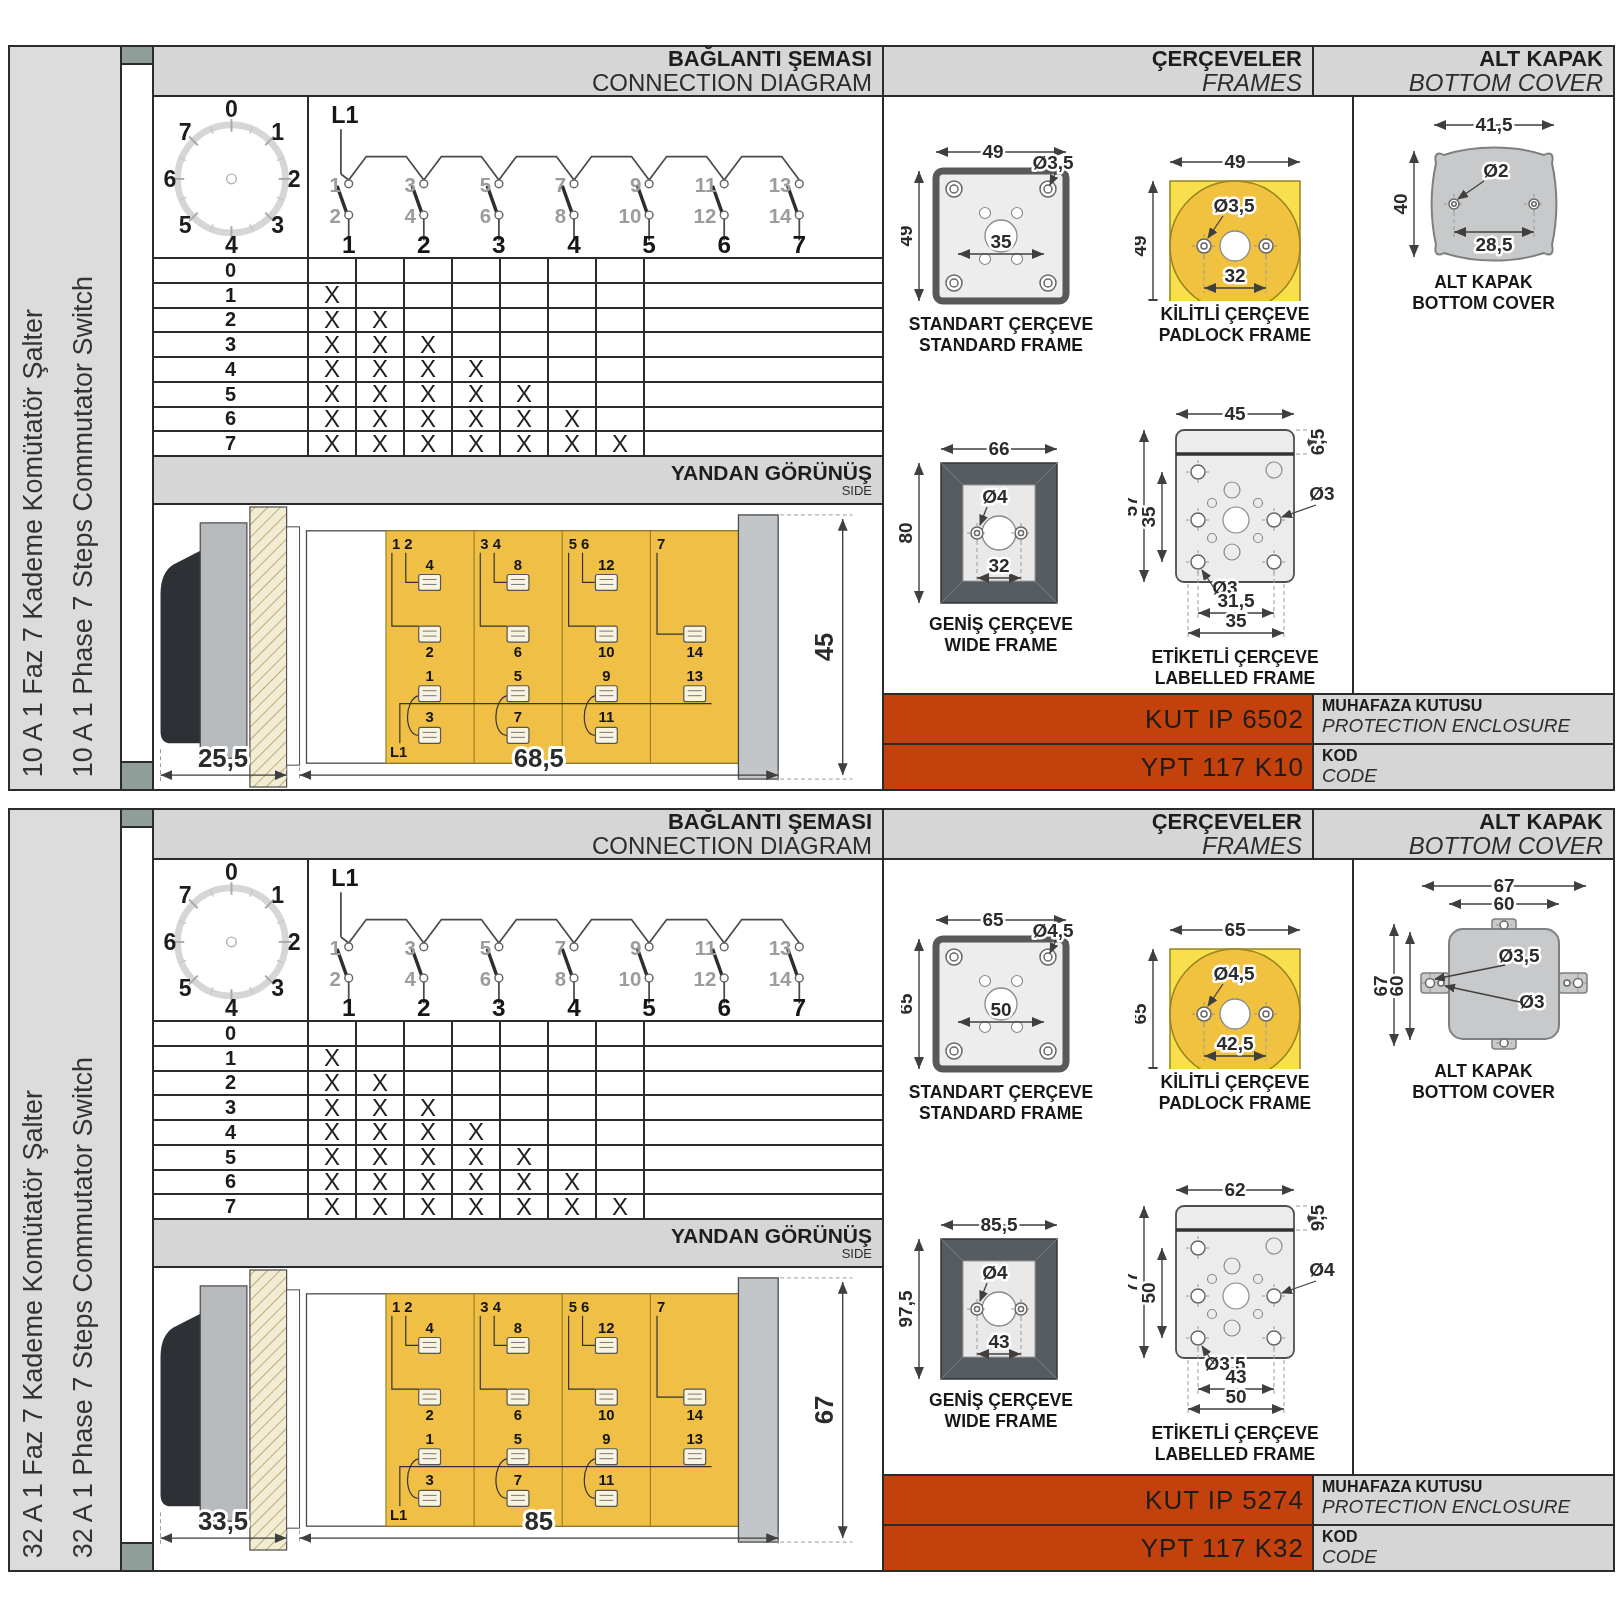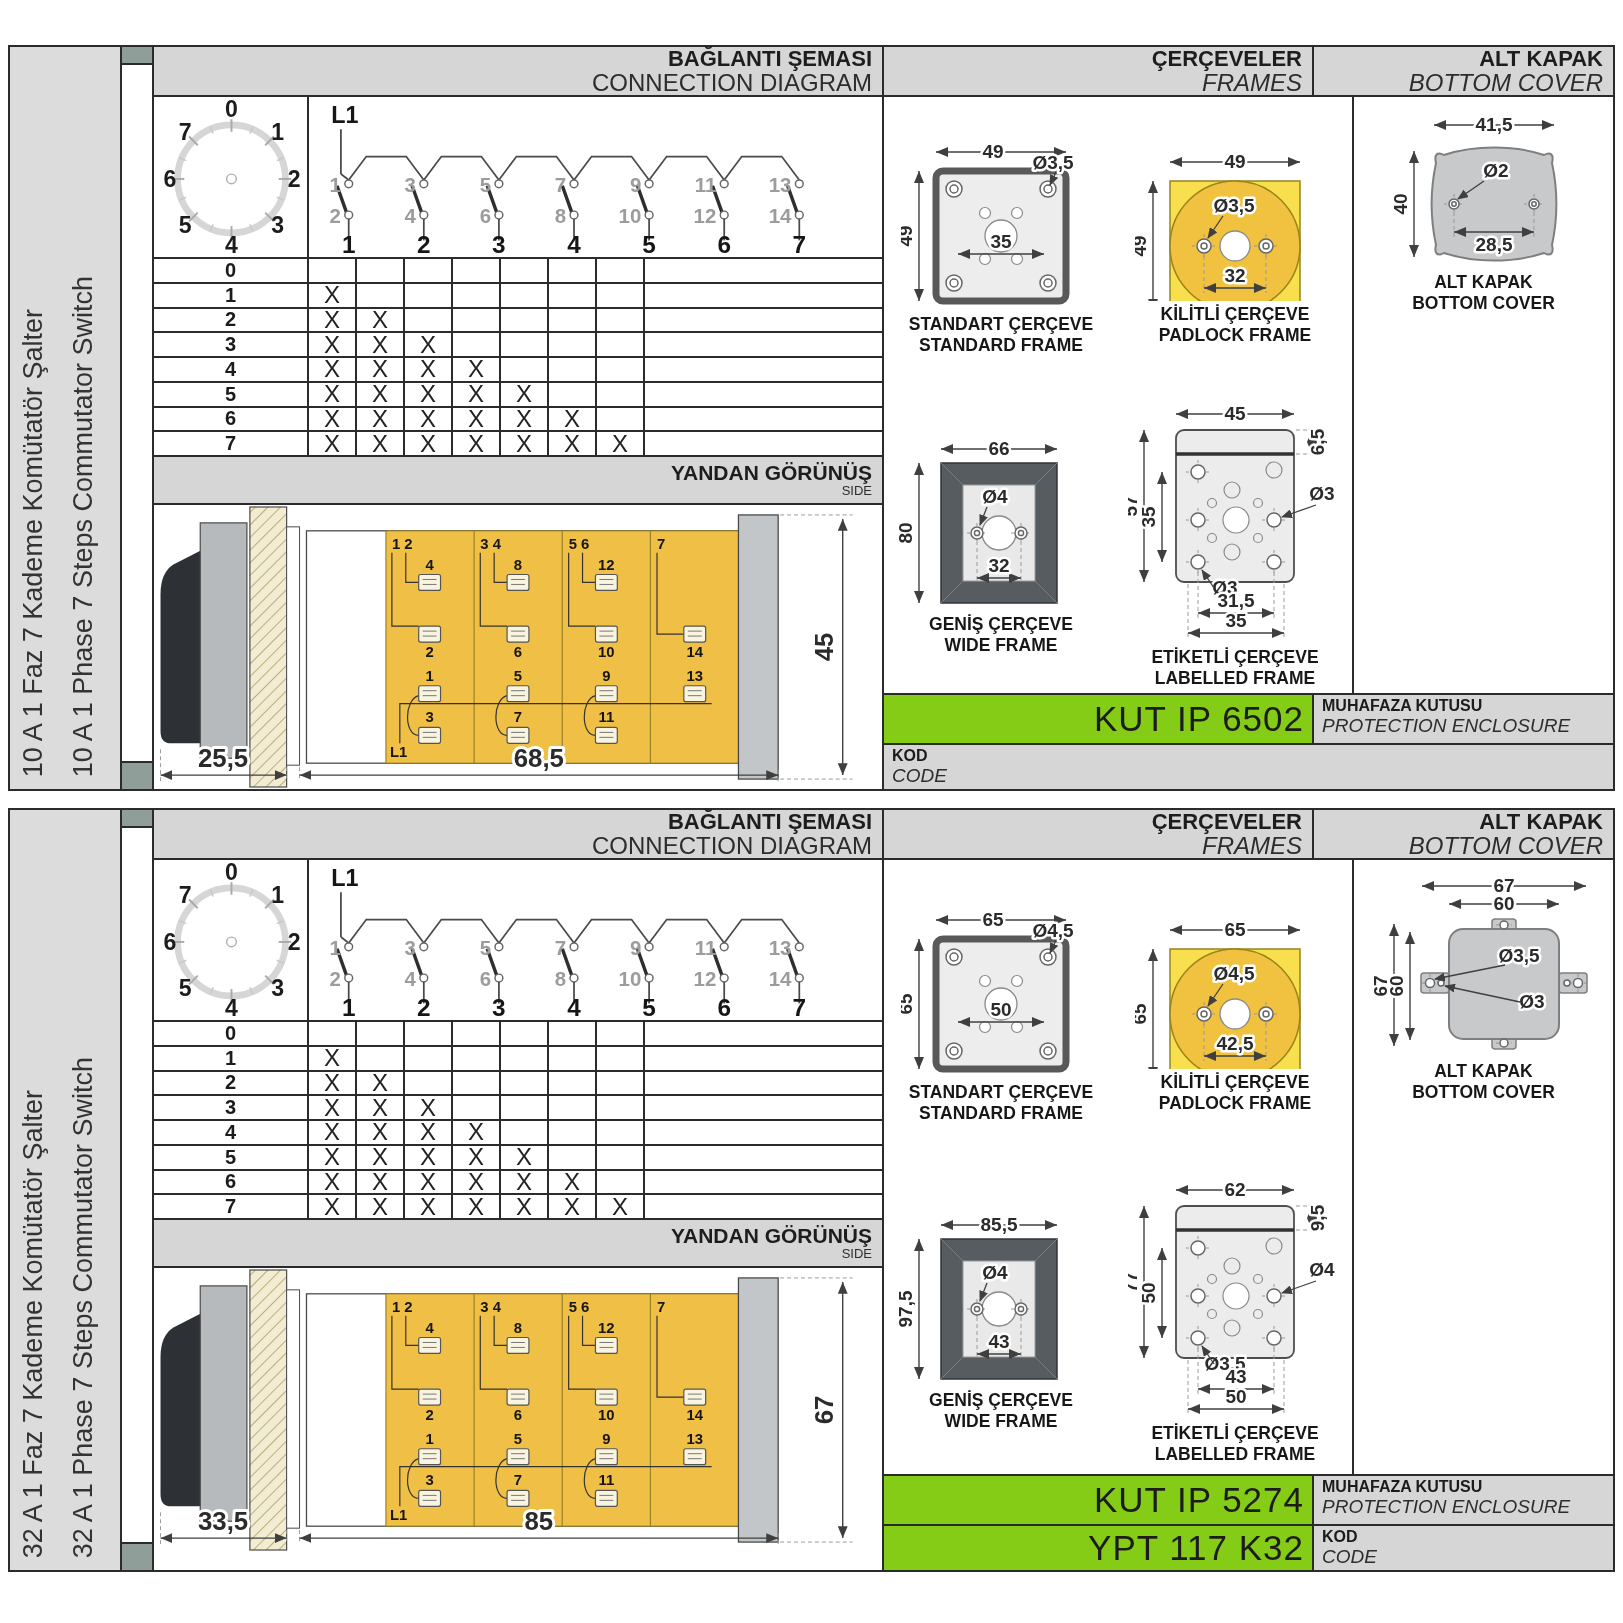--- a/index.html
+++ b/index.html
@@ -35,21 +35,21 @@
   .sideband{height:48px;background:#d6d6d6;border-bottom:2px solid #2b2b2b;display:flex;flex-direction:column;justify-content:center;align-items:flex-end;padding-right:10px;flex:none}
   .sb-tr{font-weight:bold;font-size:21px;color:#1d1d1d;line-height:1.05}
   .sb-en{font-size:13px;color:#2d2d2d;line-height:1.05}
   .sideview{flex:1;position:relative;overflow:hidden}
   .rightwrap{flex:1;display:flex;flex-direction:column;min-width:0}
   .figrow{flex:1;display:flex;min-height:0}
   .framescol{width:470px;border-right:2px solid #2b2b2b;display:grid;grid-template-columns:1fr 1fr;grid-template-rows:1fr 1fr;align-items:center;justify-items:center;flex:none}
   .covercol{flex:1;display:flex;flex-direction:column;align-items:center;padding-top:14px}
   .coderow1{height:50px;display:flex;border-top:2px solid #2b2b2b;flex:none}
   .coderow2{height:46px;display:flex;border-top:2px solid #2b2b2b;flex:none}
-  .codebig{width:430px;border-right:2px solid #2b2b2b;display:flex;align-items:center;justify-content:flex-end;padding-right:8px;font-size:35px;letter-spacing:1px;color:#1c1c1c;background:#84cc16}
+  .codebig{width:430px;border-right:2px solid #2b2b2b;display:flex;align-items:center;justify-content:flex-end;padding-right:8px;font-size:26px;letter-spacing:1px;color:#1c1c1c;background:#c2410c}
   .codelab{flex:1;background:#d6d6d6;padding:2px 0 0 8px}
   .cl-tr{font-weight:bold;font-size:16px;line-height:1.12;color:#1b1b1b}
   .cl-en{font-style:italic;font-size:19px;line-height:1.12;color:#2d2d2d}
   .fig{display:flex;flex-direction:column;align-items:center}
   .cap{text-align:center;font-weight:bold;font-size:17.5px;line-height:1.18;color:#171717;margin-top:3px}
   svg{font-family:"Liberation Sans",sans-serif;display:block}
   .t-dim{font-size:19px;font-weight:bold;fill:#2b2b2b;text-anchor:middle;paint-order:stroke;stroke:#fff;stroke-width:5px;stroke-linejoin:round}
   .t-dimbig{font-size:26px;font-weight:bold;fill:#2b2b2b;text-anchor:middle;paint-order:stroke;stroke:#fff;stroke-width:6px;stroke-linejoin:round}
   .t-num{font-size:24px;font-weight:bold;fill:#1c1c1c;text-anchor:middle}
   .t-gray{font-size:21px;font-weight:bold;fill:#9c9c9c;text-anchor:end}
@@ -671,20 +671,21 @@
           </div>
         </div>
         <div class="coderow1">
           <div class="codebig">KUT IP 6502</div>
           <div class="codelab">
             <div class="cl-tr">MUHAFAZA KUTUSU</div>
             <div class="cl-en">PROTECTION ENCLOSURE</div>
           </div>
         </div>
         <div class="coderow2">
+          <div class="codebig">YPT 117 K10</div>
           <div class="codelab">
             <div class="cl-tr">KOD</div>
             <div class="cl-en">CODE</div>
           </div>
         </div>
       </div>
     </div>
   </div>
 </div>
 

